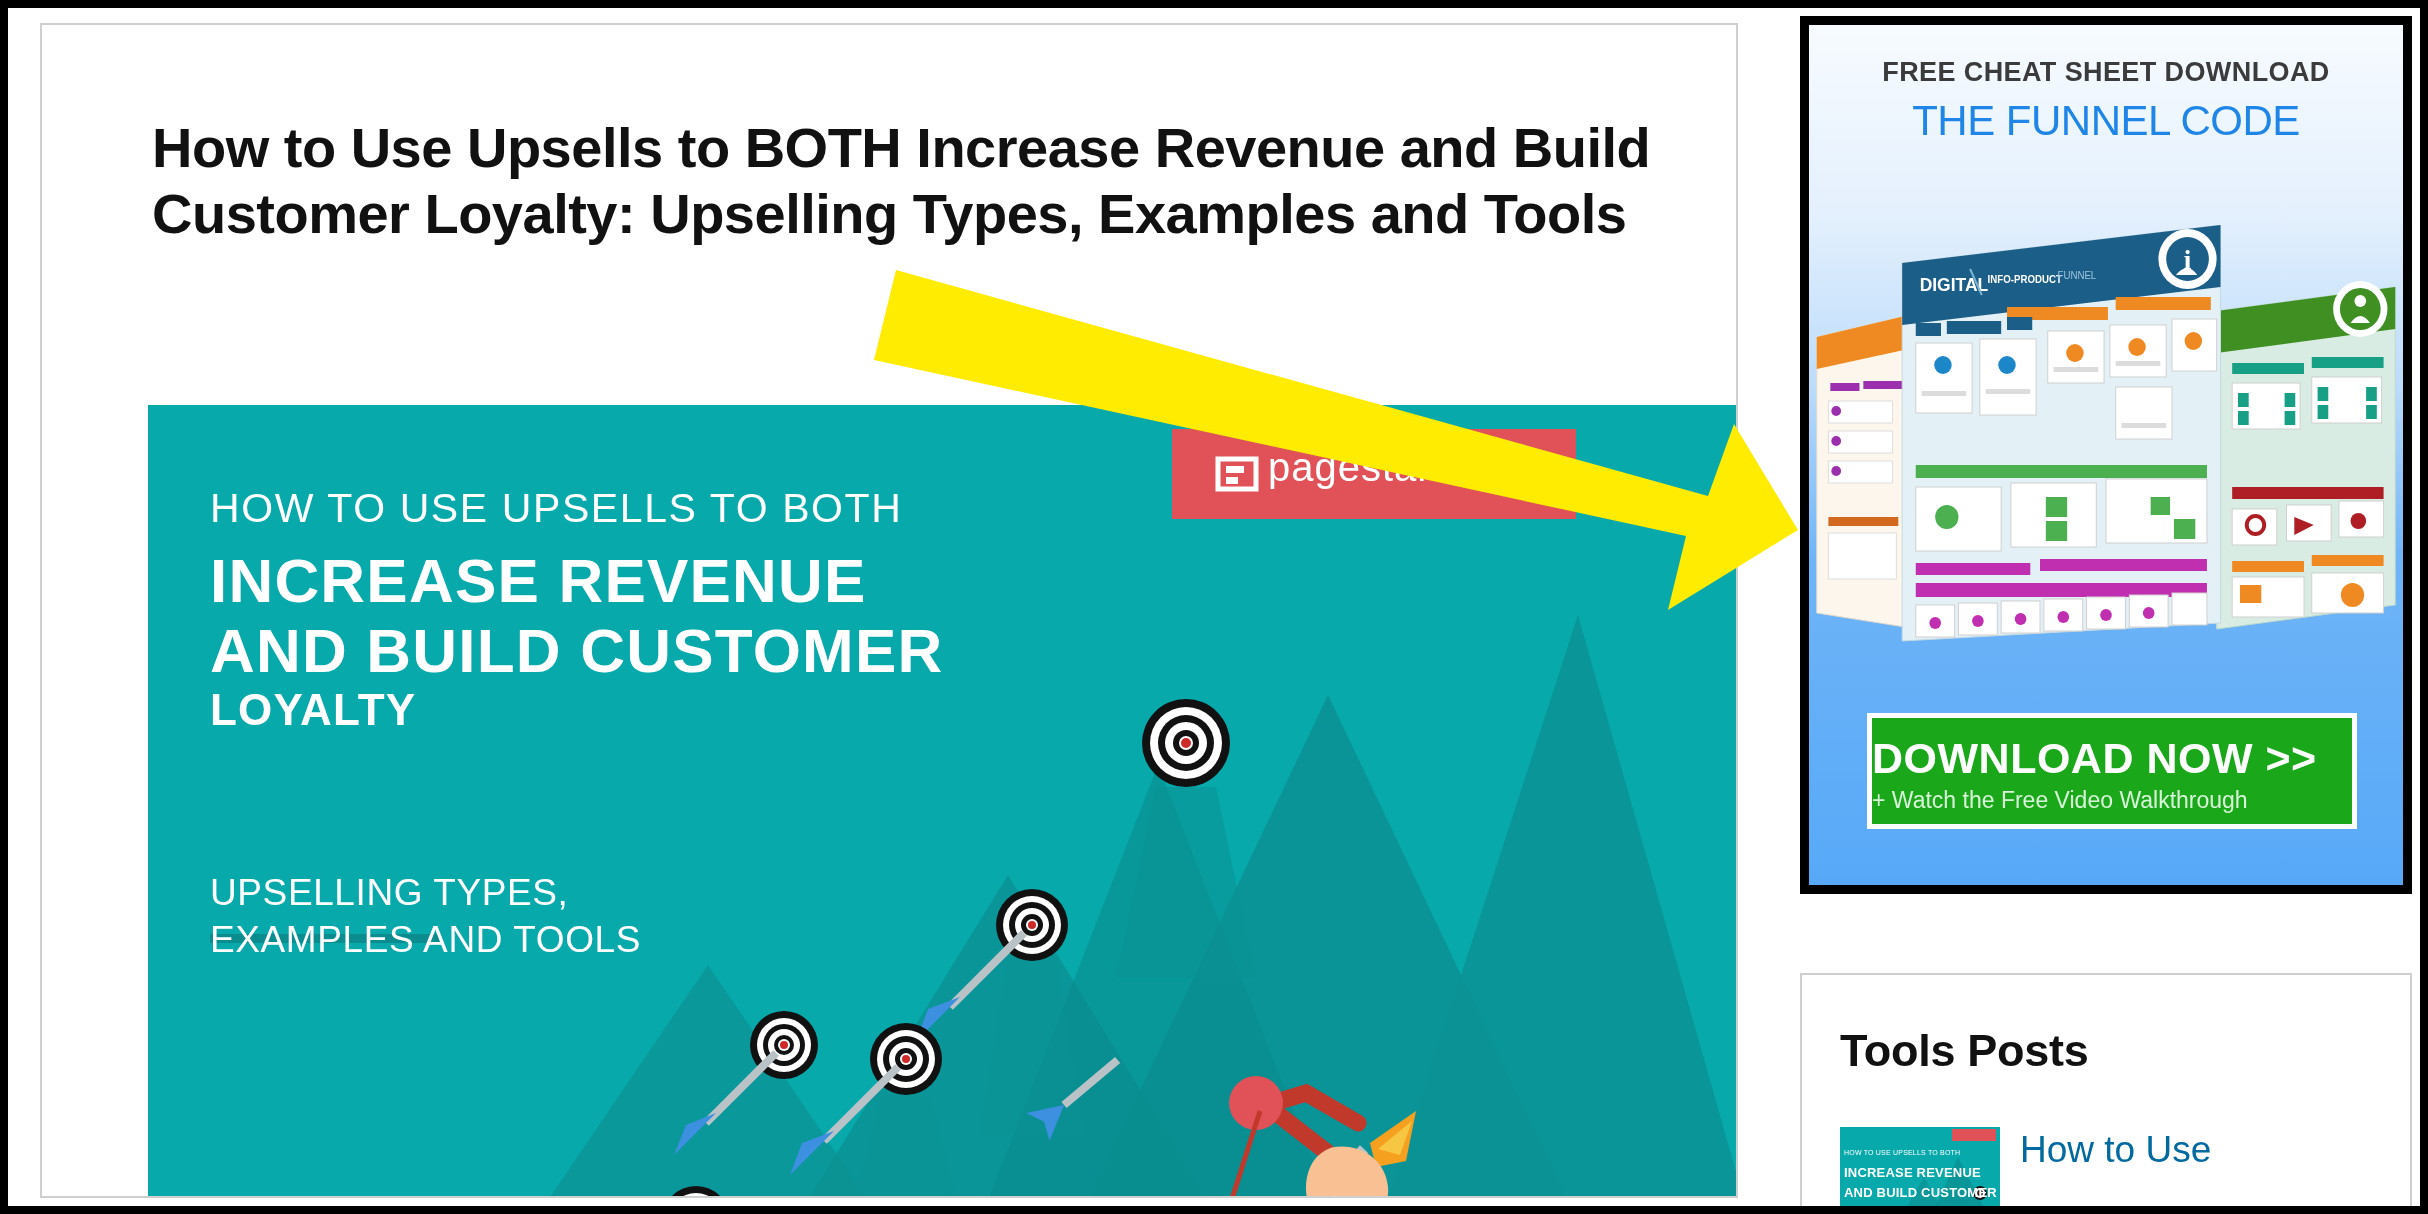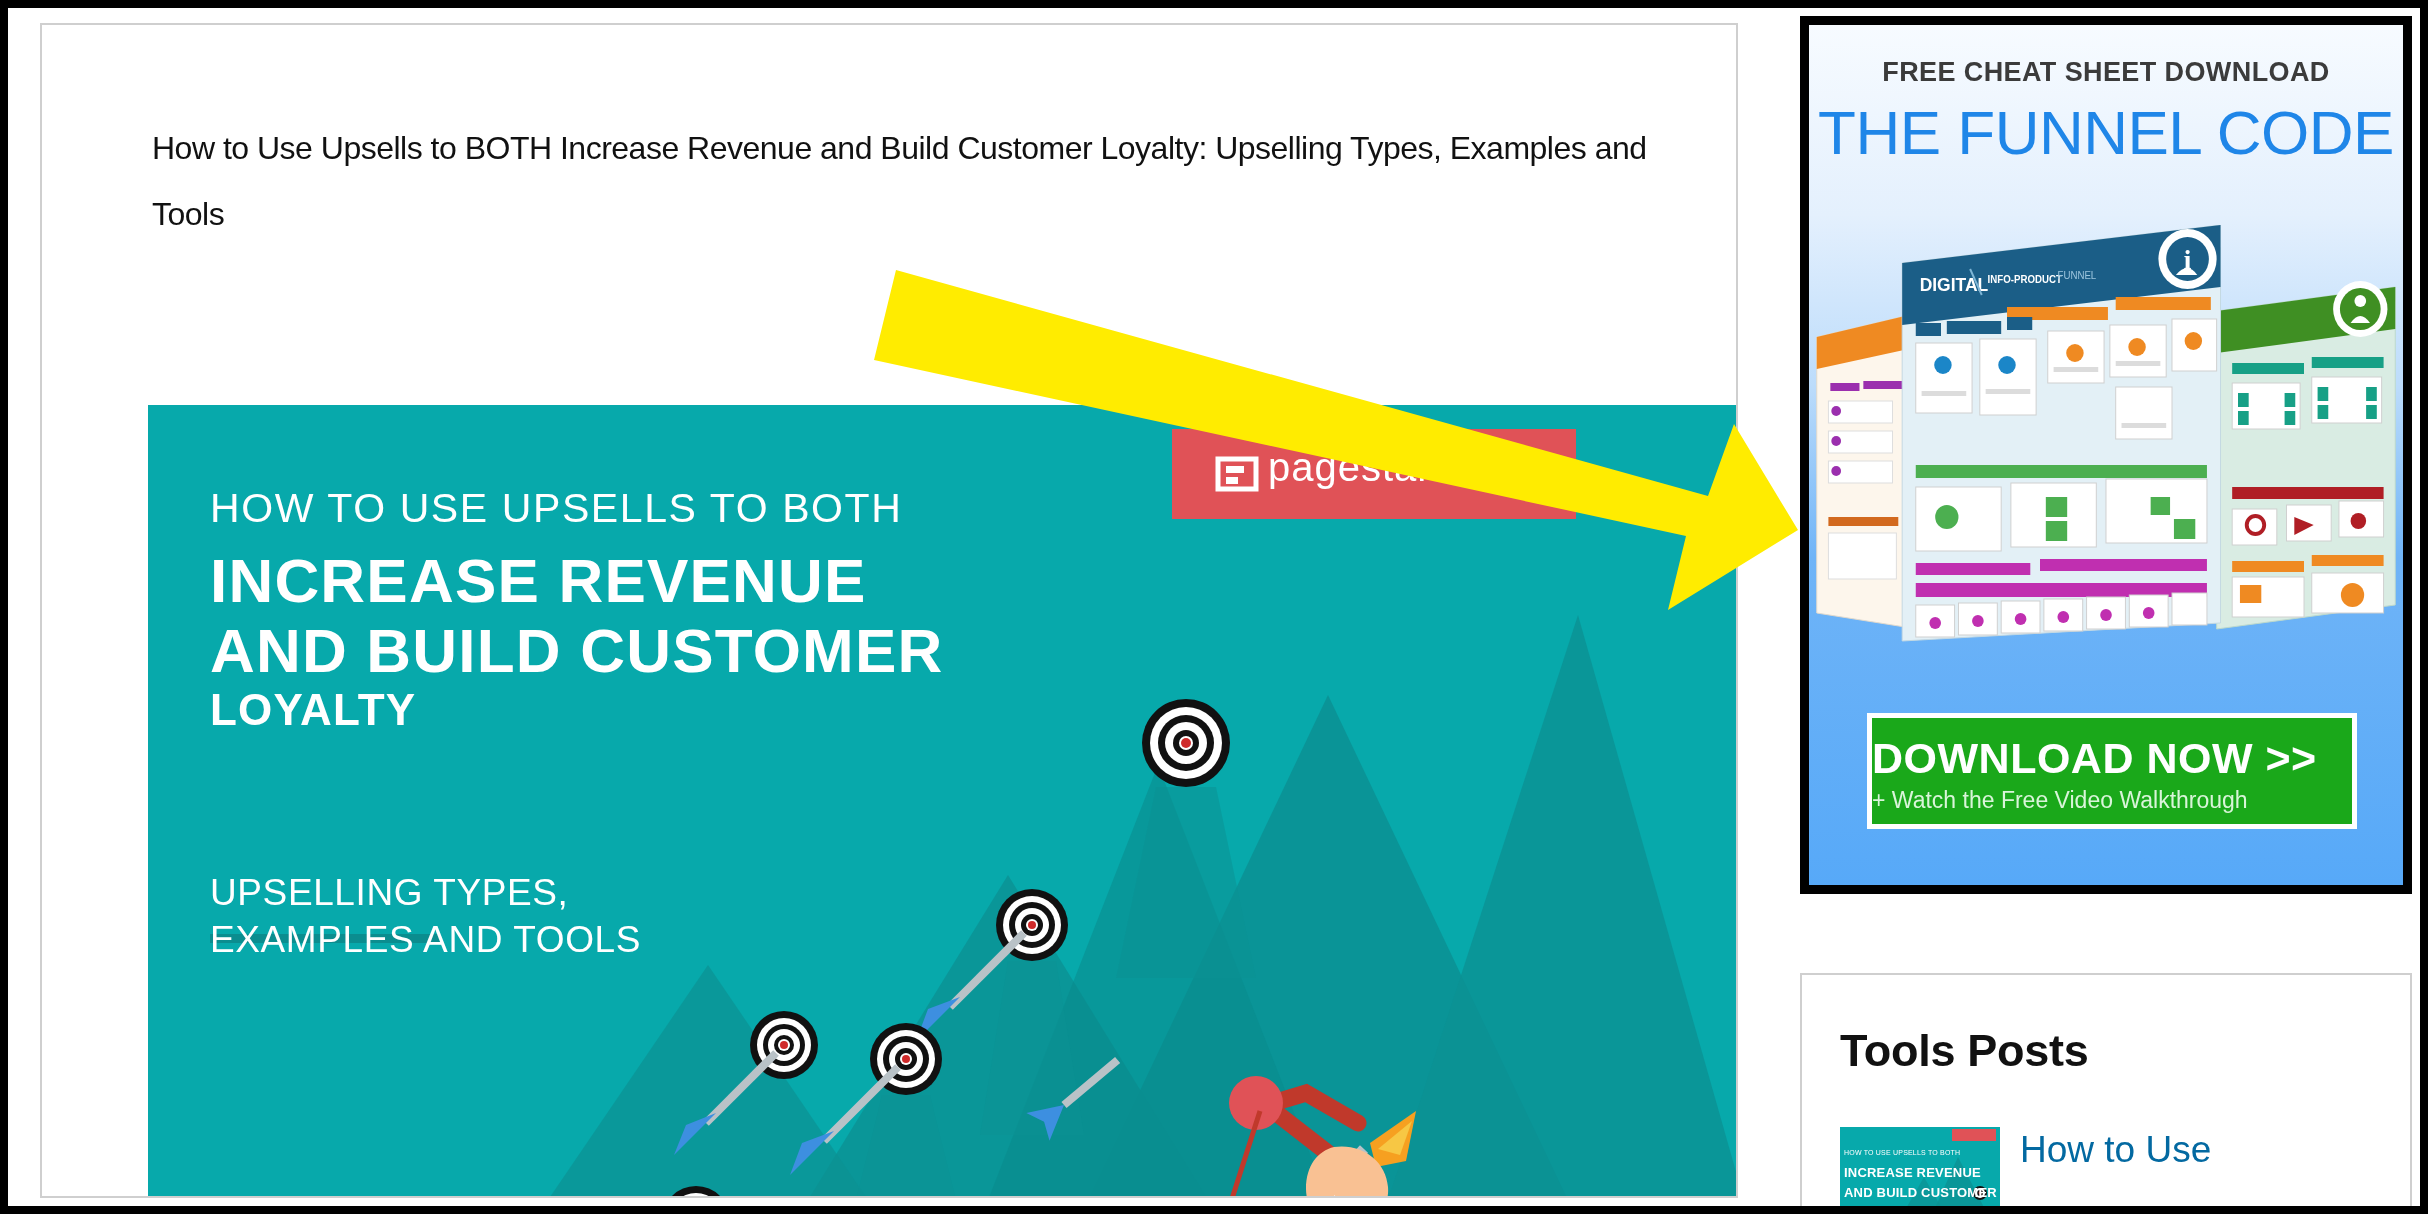--- a/index.html
+++ b/index.html
@@ -28,23 +28,23 @@
     background:#ffffff;
     border:2px solid #cfcfcf;
     box-sizing:border-box;
     overflow:hidden;
   }
 
   #post-title{
     position:absolute;
     left:110px; top:90px;
     width:1500px;
-    font-size:32px;
+    font-size:56px;
     line-height:66px;
-    font-weight:normal;
+    font-weight:bold;
     letter-spacing:-0.5px;
     color:#111111;
     margin:0;
   }
 
   #post-meta{
     position:absolute;
     left:112px; top:323px;
     font-size:27px;
     color:#8c8c8c;
@@ -111,21 +111,21 @@
   }
   #ad-eyebrow{
     position:absolute;left:0;right:0;top:32px;
     text-align:center;
     font-size:27px;font-weight:bold;color:#3b3b3b;
     letter-spacing:0.4px;
   }
   #ad-headline{
     position:absolute;left:0;right:0;top:72px;
     text-align:center;
-    font-size:62px;color:#1f86e8;font-weight:400;
+    font-size:42px;color:#1f86e8;font-weight:400;
     letter-spacing:-0.5px;
   }
   #ad-sheets{position:absolute;left:0;top:200px;width:100%;height:430px;}
   #ad-cta{
     position:absolute;left:58px;top:688px;
     width:490px;height:116px;
     background:#1aa81a;
     border:5px solid #ffffff;
     box-sizing:border-box;
     cursor:pointer;

